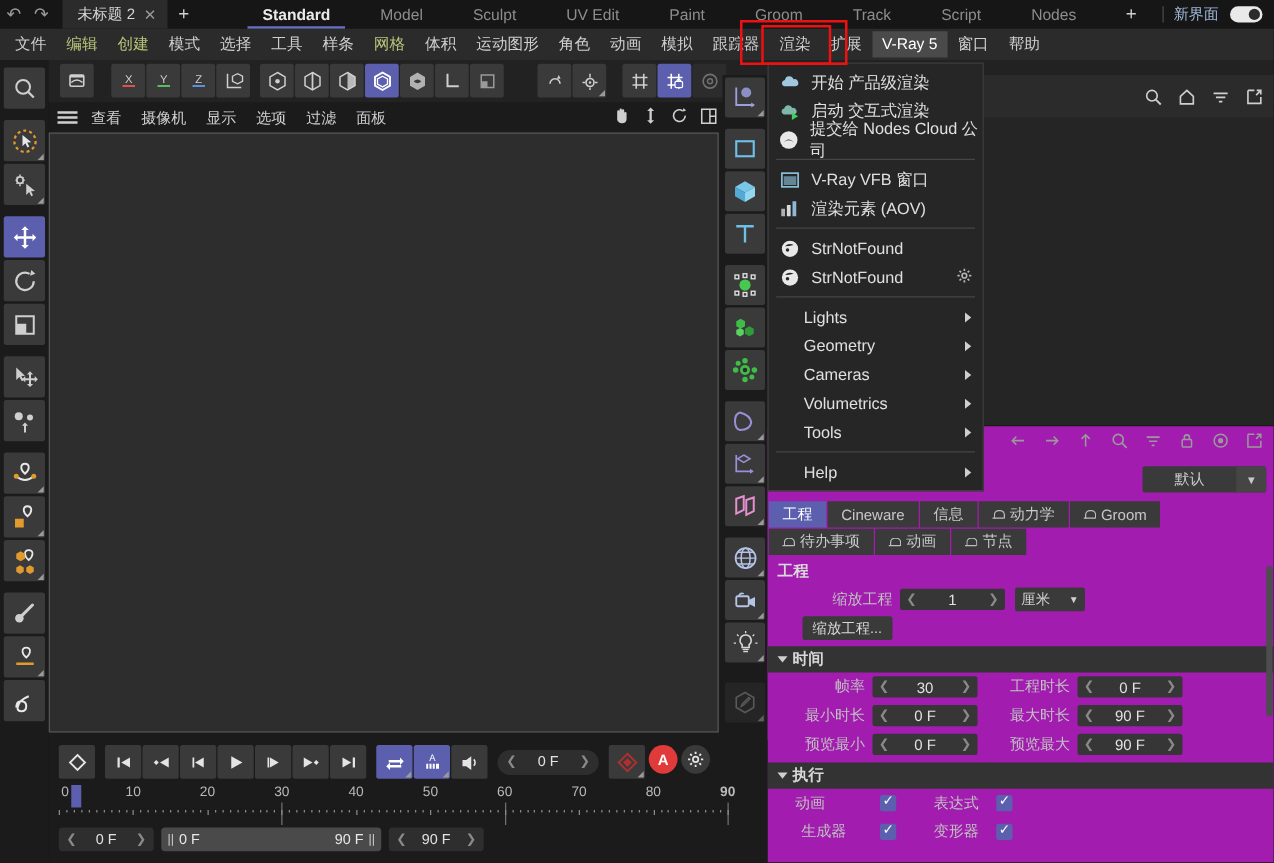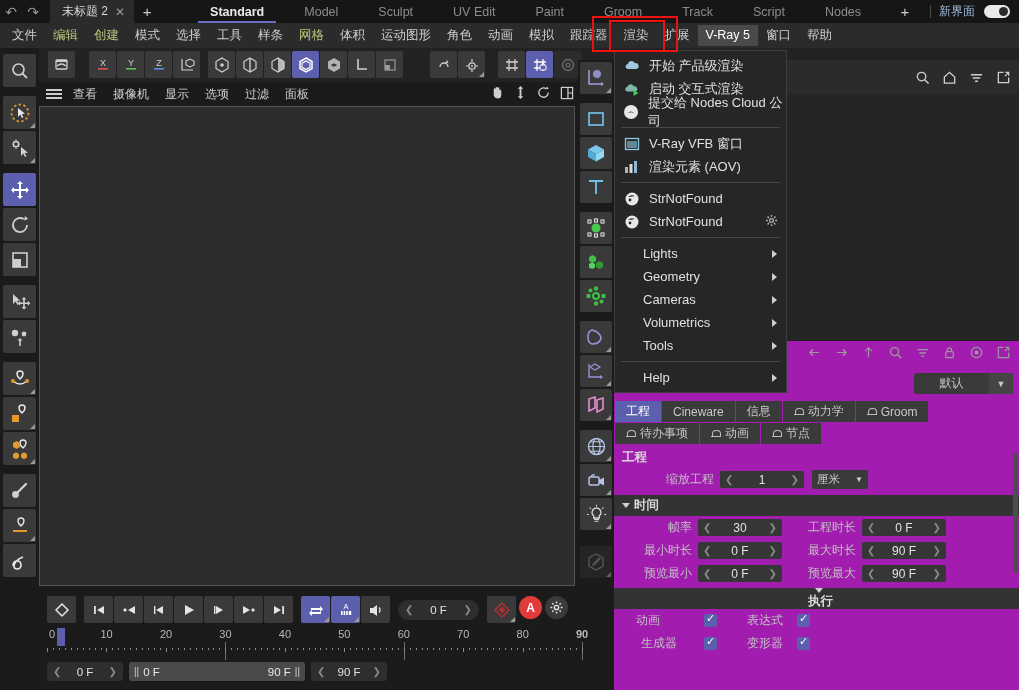--- a/index.html
+++ b/index.html
@@ -681,20 +681,23 @@
       <span class="plabel" style="width:78px;">缩放工程</span>
       <span class="numf" style="width:84px;margin-left:6px;">
         <span class="c">❮</span>
         <span class="v">1</span>
         <span class="c">❯</span>
       </span>
       <span class="unitsel" style="margin-left:8px;">
         <span>厘米</span>
         <span style="font-size:8px;">▼</span>
       </span>
+    </div>
+    <div class="prow" style="height:22px;">
+      <span class="btnsm" style="margin-left:6px;">缩放工程...</span>
     </div>
 
     <div class="sechdr bg" style="margin-top:4px;">
       <span class="arrowdn"></span>
       <span>时间</span>
     </div>
     <div id="timerows">
         <div class="prow">
           <span class="plabel" style="width:56px">帧率</span>
           <span class="numf" style="width:84px;margin-left:6px">
@@ -732,21 +735,21 @@
           </span>
           <span class="plabel" style="width:60px;margin-left:14px">预览最大</span>
           <span class="numf" style="width:84px;margin-left:6px">
             <span class="c">❮</span>
             <span class="v">90 F</span>
             <span class="c">❯</span>
           </span>
         </div>
       </div>
 
-    <div class="sechdr bg" style="margin-top:3px;flex-direction:column;">
+    <div class="sechdr bg" style="margin-top:3px;">
       <span class="arrowdn"></span>
       <span>执行</span>
     </div>
     <div id="execrows">
         <div class="prow">
           <span class="plabel" style="width:46px;text-align:left">动画</span>
           <span class="chk" style="margin-left:22px"></span>
           <span class="plabel" style="width:46px;margin-left:30px;text-align:left">表达式</span>
           <span class="chk" style="margin-left:4px"></span>
         </div>

